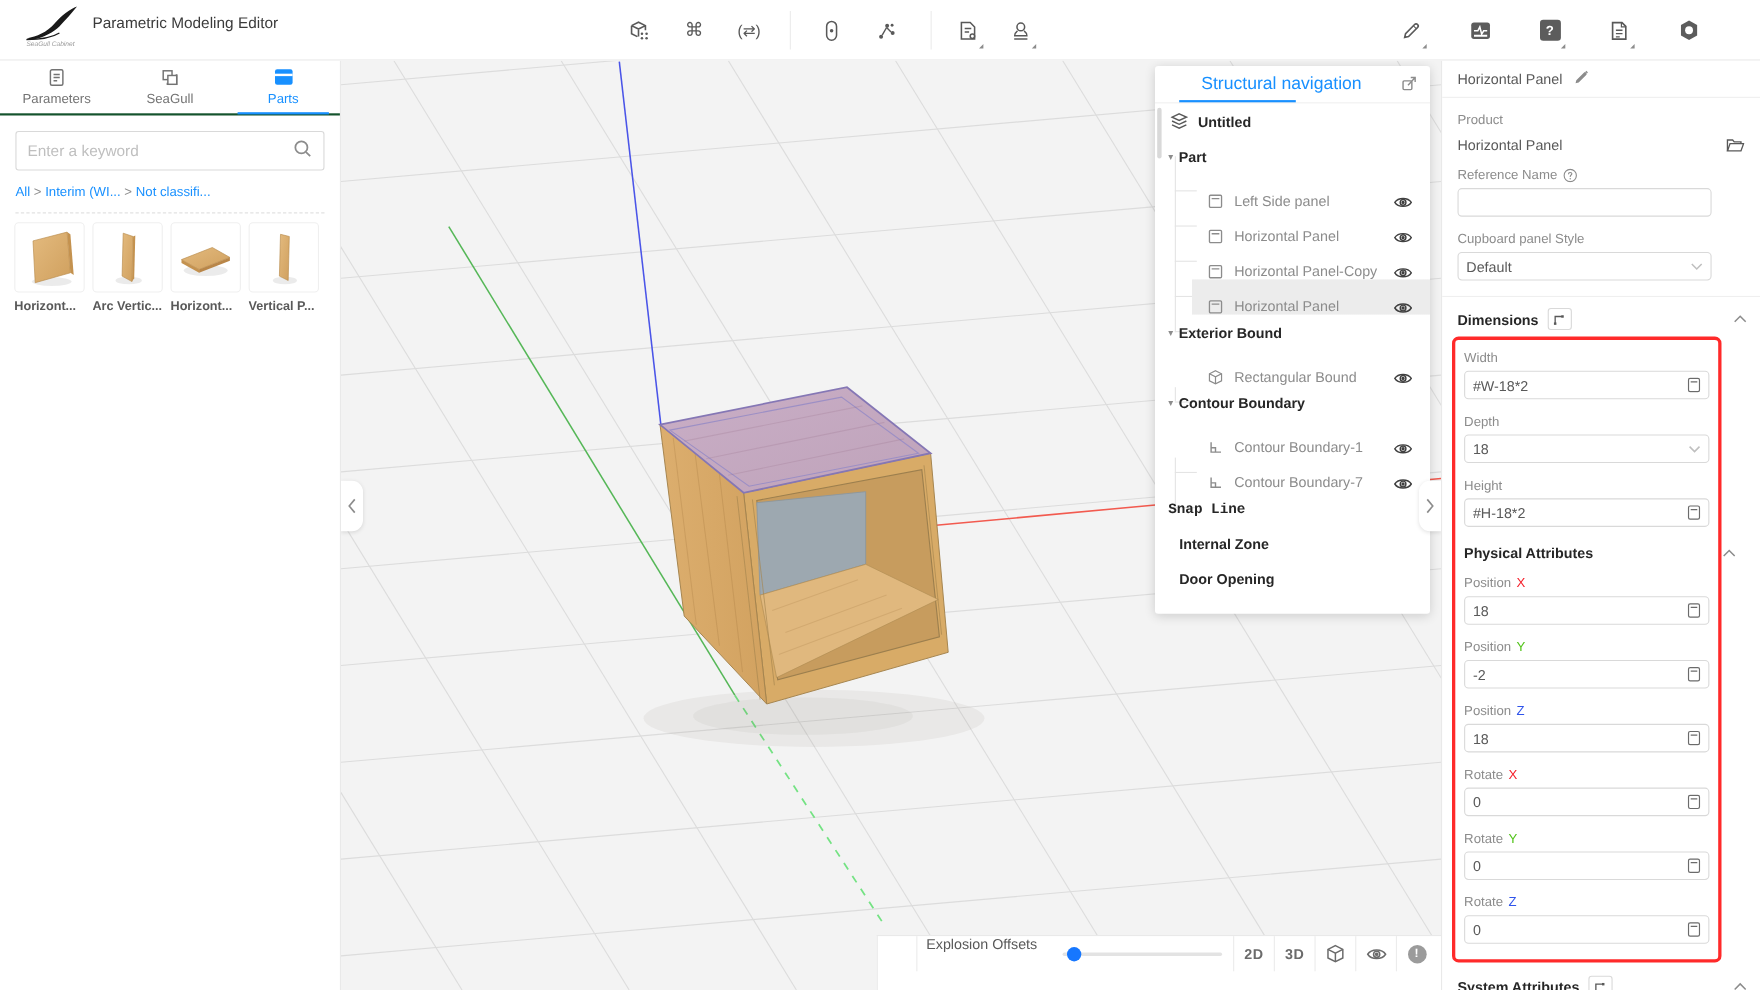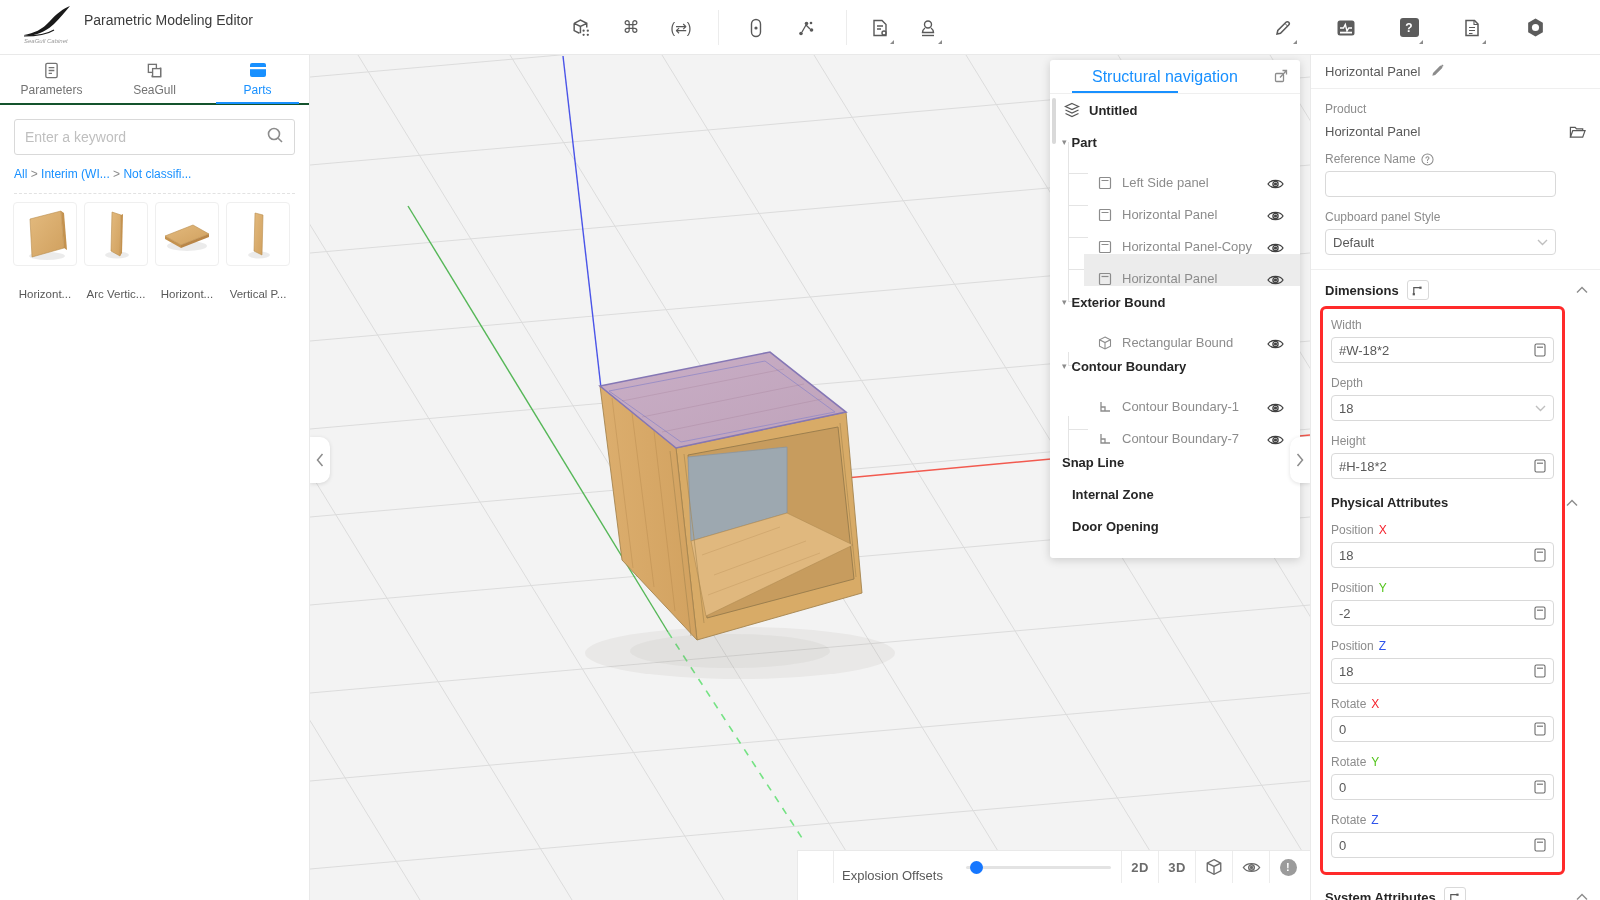--- a/index.html
+++ b/index.html
@@ -39,22 +39,22 @@
   #lp-search input { border:none; outline:none; flex:1; font-size:14px; color:#595959;
     font-family:"Liberation Sans",sans-serif; }
   #lp-search input::placeholder { color:#bfbfbf; }
   #lp-breadcrumb { margin:12px 14px 0 14px; font-size:12px; color:#8c8c8c; white-space:nowrap; }
   #lp-breadcrumb a { color:#1890ff; text-decoration:none; cursor:pointer; }
   #lp-dash { margin:12px 14px 0 14px; border-top:1px dashed #e2e2e2; }
   #lp-cards { margin:8px 12px 0 12px; display:grid; grid-template-columns:repeat(4,66px); gap:5px; }
   .pcard { width:66px; display:flex; flex-direction:column; align-items:center; cursor:pointer; }
   .pcard .thumb { width:64px; height:64px; border:1px solid #efefef; border-radius:4px;
     background:#fff; display:flex; align-items:center; justify-content:center; }
-  .pcard .plabel { margin-top:22px; font-size:11.5px; color:#595959; width:64px; text-align:center;
-    white-space:nowrap; overflow:hidden; }
+  .pcard .plabel { margin-top:7px; font-size:11.5px; color:#595959; width:64px; text-align:left;
+    white-space:nowrap; overflow:hidden;font-weight:bold; }
 
   
   #viewport { position:absolute; left:310px; top:55px; width:1000px; height:845px;
     background:#f3f3f3; z-index:10; }
   .vp-handle { position:absolute; top:437px; width:20px; height:46px; background:#fff; z-index:26;
     display:flex; align-items:center; justify-content:center; color:#8c8c8c;
     box-shadow:0 1px 4px rgba(0,0,0,.12); cursor:pointer; }
   #handle-left { left:310px; border-radius:0 10px 10px 0; }
   #handle-right { left:1290px; border-radius:10px 0 0 10px; }
 
@@ -99,21 +99,21 @@
   .sec-head .mini { width:22px; height:20px; border:1px solid #d9d9d9; border-radius:3px;
     display:flex; align-items:center; justify-content:center; color:#595959; cursor:pointer; }
   .sec-head .up { margin-left:auto; margin-right:-32px; color:#8c8c8c; display:flex; cursor:pointer; }
   #red-box { border:3px solid #ff2a2a; border-radius:6px; margin:6px -9px 12px -5px;
     padding:0 8px 14px 8px; }
   .ax-x { color:#f5222d; } .ax-y { color:#52c41a; } .ax-z { color:#2f54eb; }
 
   
   #bottom-bar { position:absolute; left:797px; top:850px; width:513px; height:50px; background:#fff;
     border-top:1px solid #e9e9e9; border-left:1px solid #e9e9e9; z-index:25; }
-  #bb-row { height:32px; display:flex; align-items:flex-end; }
+  #bb-row { height:32px; display:flex; align-items:flex-start; }
   .bb-div { width:1px; height:32px; background:#ececec; }
   .bb-cell { width:36px; height:32px; display:flex; align-items:center; justify-content:center;
     color:#6b6b6b; font-size:13px; font-weight:bold; letter-spacing:.5px; cursor:pointer; }
   #bb-label { margin-left:8px; width:124px; font-size:13px; color:#595959; font-weight:normal; }
   #bb-slider { position:relative; width:145px; height:32px; margin-right:10px; cursor:pointer; }
   #bb-track { position:absolute; left:0; right:0; top:15px; height:3px; background:#e3e3e3; border-radius:2px; }
   #bb-thumb { position:absolute; left:4px; top:10px; width:13px; height:13px; border-radius:50%;
     background:#1677ff; }
   .warn-circle { width:17px; height:17px; border-radius:50%; background:#9b9b9b; color:#fff;
     font-size:11px; font-weight:bold; display:flex; align-items:center; justify-content:center; }
@@ -555,21 +555,21 @@
     <span>Contour Boundary-7</span>
     <span class="eye">
       <svg width="17" height="12" viewBox="0 0 17 12" fill="none" stroke="#404040" stroke-width="1.3">
         <path d="M1 6 C4 1.2 13 1.2 16 6 C13 10.8 4 10.8 1 6 Z"></path>
           <circle cx="8.5" cy="6" r="2.6"></circle>
         <circle cx="8.5" cy="6" r="0.9" fill="#404040"></circle>
         </svg>
       </span>
   </div>
 
-  <div class="trow group" style="">
+  <div class="trow group" style="font-family:Liberation Mono, monospace;">
     <span>Snap Line</span>
   </div>
   <div class="trow group" style="padding-left:22px;">
     <span>Internal Zone</span>
   </div>
   <div class="trow group" style="padding-left:22px;">
     <span>Door Opening</span>
   </div>
 </div>
 

